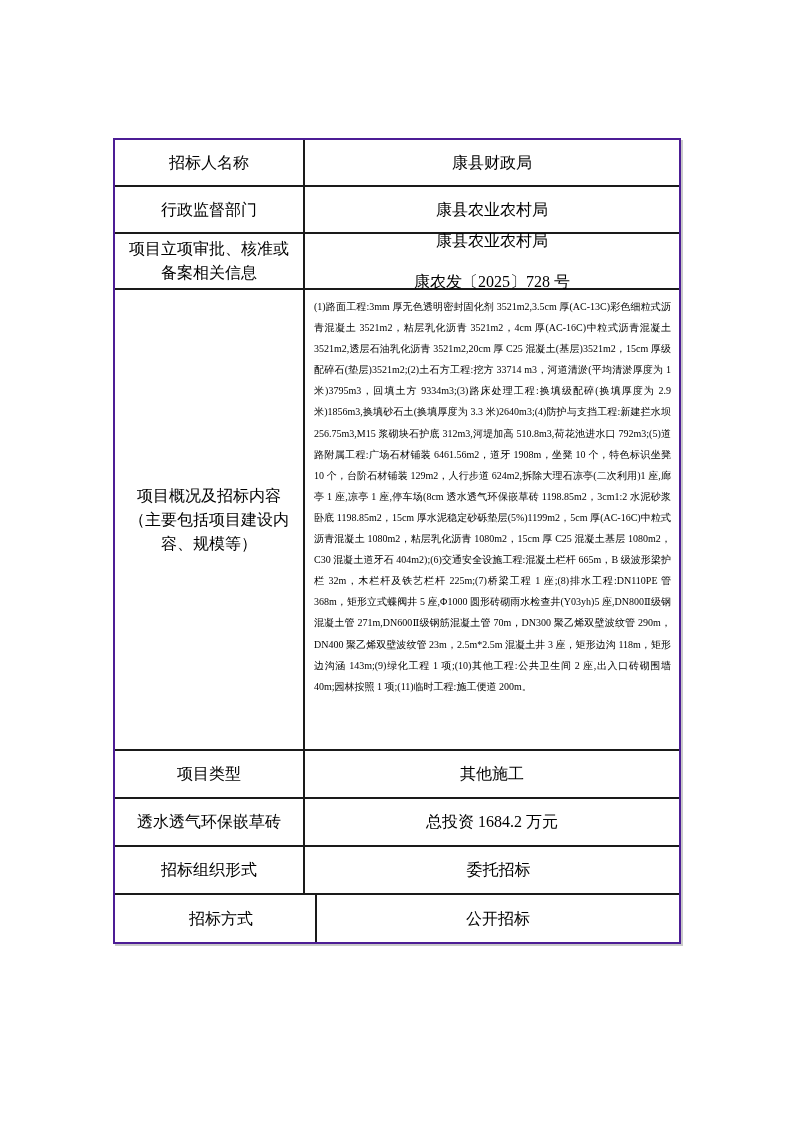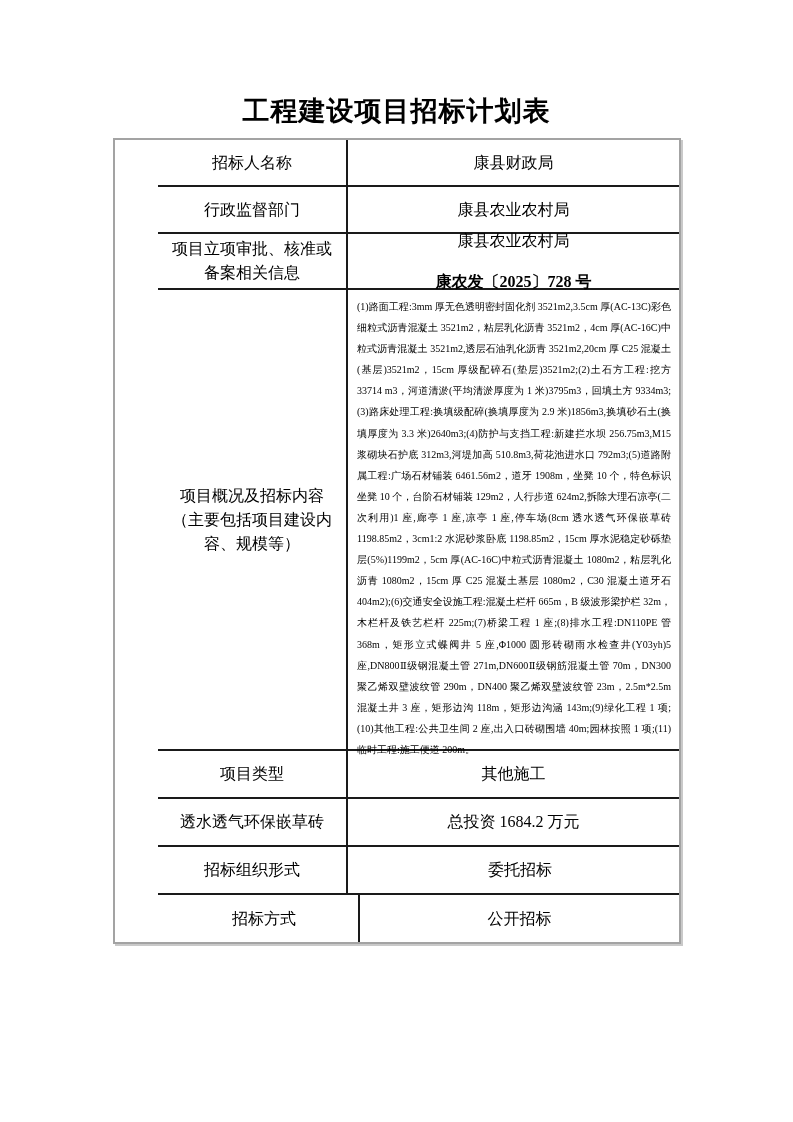--- a/index.html
+++ b/index.html
@@ -14,43 +14,42 @@
   .doc-title {
     position: absolute; top: 93px; left: 0; width: 793px;
     text-align: center;
     font-family: "Liberation Sans", "DejaVu Sans", sans-serif;
     font-weight: 700; font-size: 27px; letter-spacing: 1px;
     color: #000;
   }
 
   .tbl {
     position: absolute; left: 113px; top: 138px; width: 568px;
-    border: 2px solid #a3a3a3; box-sizing: border-box;
+    border: 2px solid #4c1d95; box-sizing: border-box;
     box-shadow: 2px 2px 0 #c9c9c9;
     background: #fff;
-    padding-left: 43px;
   }
   .row { display: flex; border-bottom: 2px solid #1a1a1a; box-sizing: border-box; }
   .row:last-child { border-bottom: none; }
 
   .lbl {
     width: 190px; min-width: 190px;
     border-right: 2px solid #1a1a1a; box-sizing: border-box;
     display: flex; align-items: center; justify-content: center;
     text-align: center; font-size: 16px; line-height: 1.5;
     padding: 2px 13px;
   }
   .val {
     flex: 1; box-sizing: border-box;
     display: flex; flex-direction: column; align-items: center; justify-content: center;
     text-align: center; font-size: 16px; line-height: 1.45;
     padding: 2px 10px;
   }
   .val .line { display: block; }
-  .val .line + .line { margin-top: 18px; font-weight: bold; }
+  .val .line + .line { margin-top: 18px; }
 
   
   .r0 { height: 47px; }
   .r1 { height: 46px; }
   .r2 { height: 47px; }
   .r3 { height: 56px; }
   .r4 { height: 461px; }
   .r5 { height: 48px; }
   .r6 { height: 48px; }
   .r7 { height: 48px; gap: 13px; }
@@ -63,21 +62,20 @@
     text-justify: inter-ideograph;
     font-size: 10px; line-height: 21.1px;
     padding: 6px 8px 4px 9px;
   }
 </style>
 </head>
 <body>
 
 <div class="page">
 
-  <div class="doc-title">工程建设项目招标计划表</div>
 
   <div class="tbl">
 
     <div class="row r0">
       <div class="lbl">招标人名称</div>
       <div class="val">康县财政局</div>
     </div>
 
 
     <div class="row r2">

